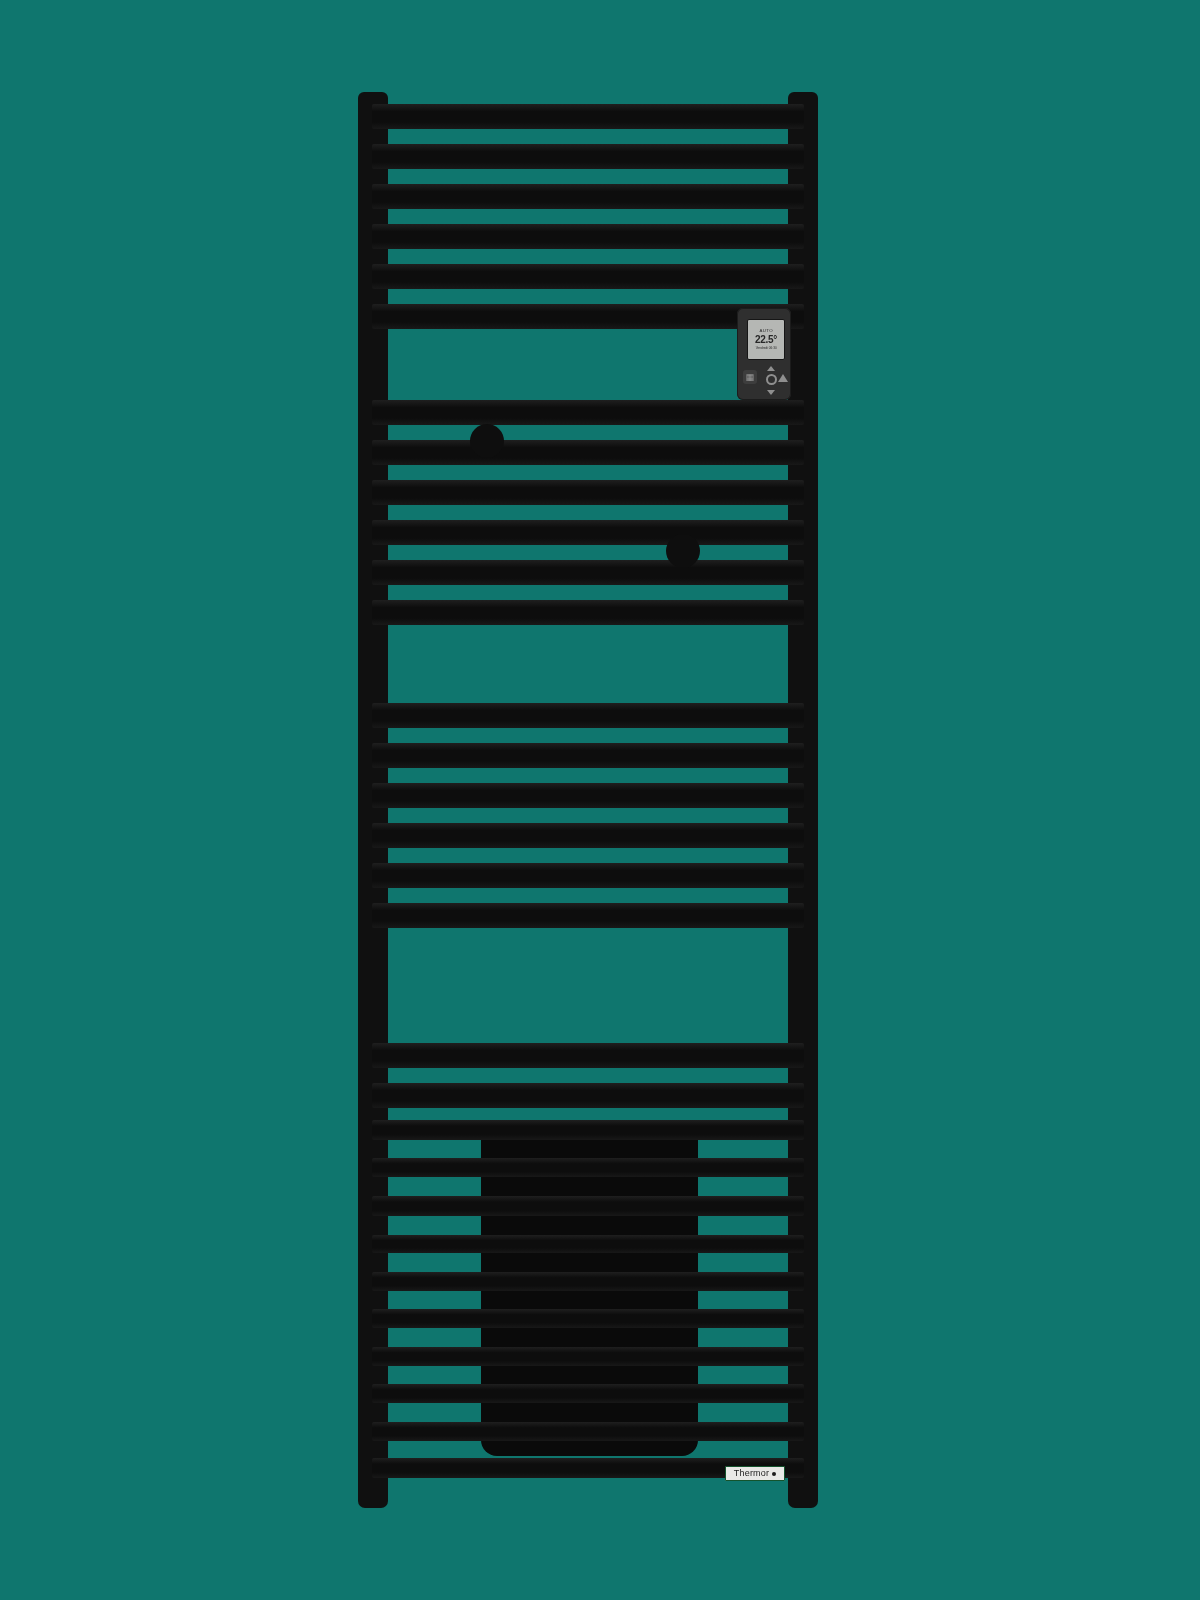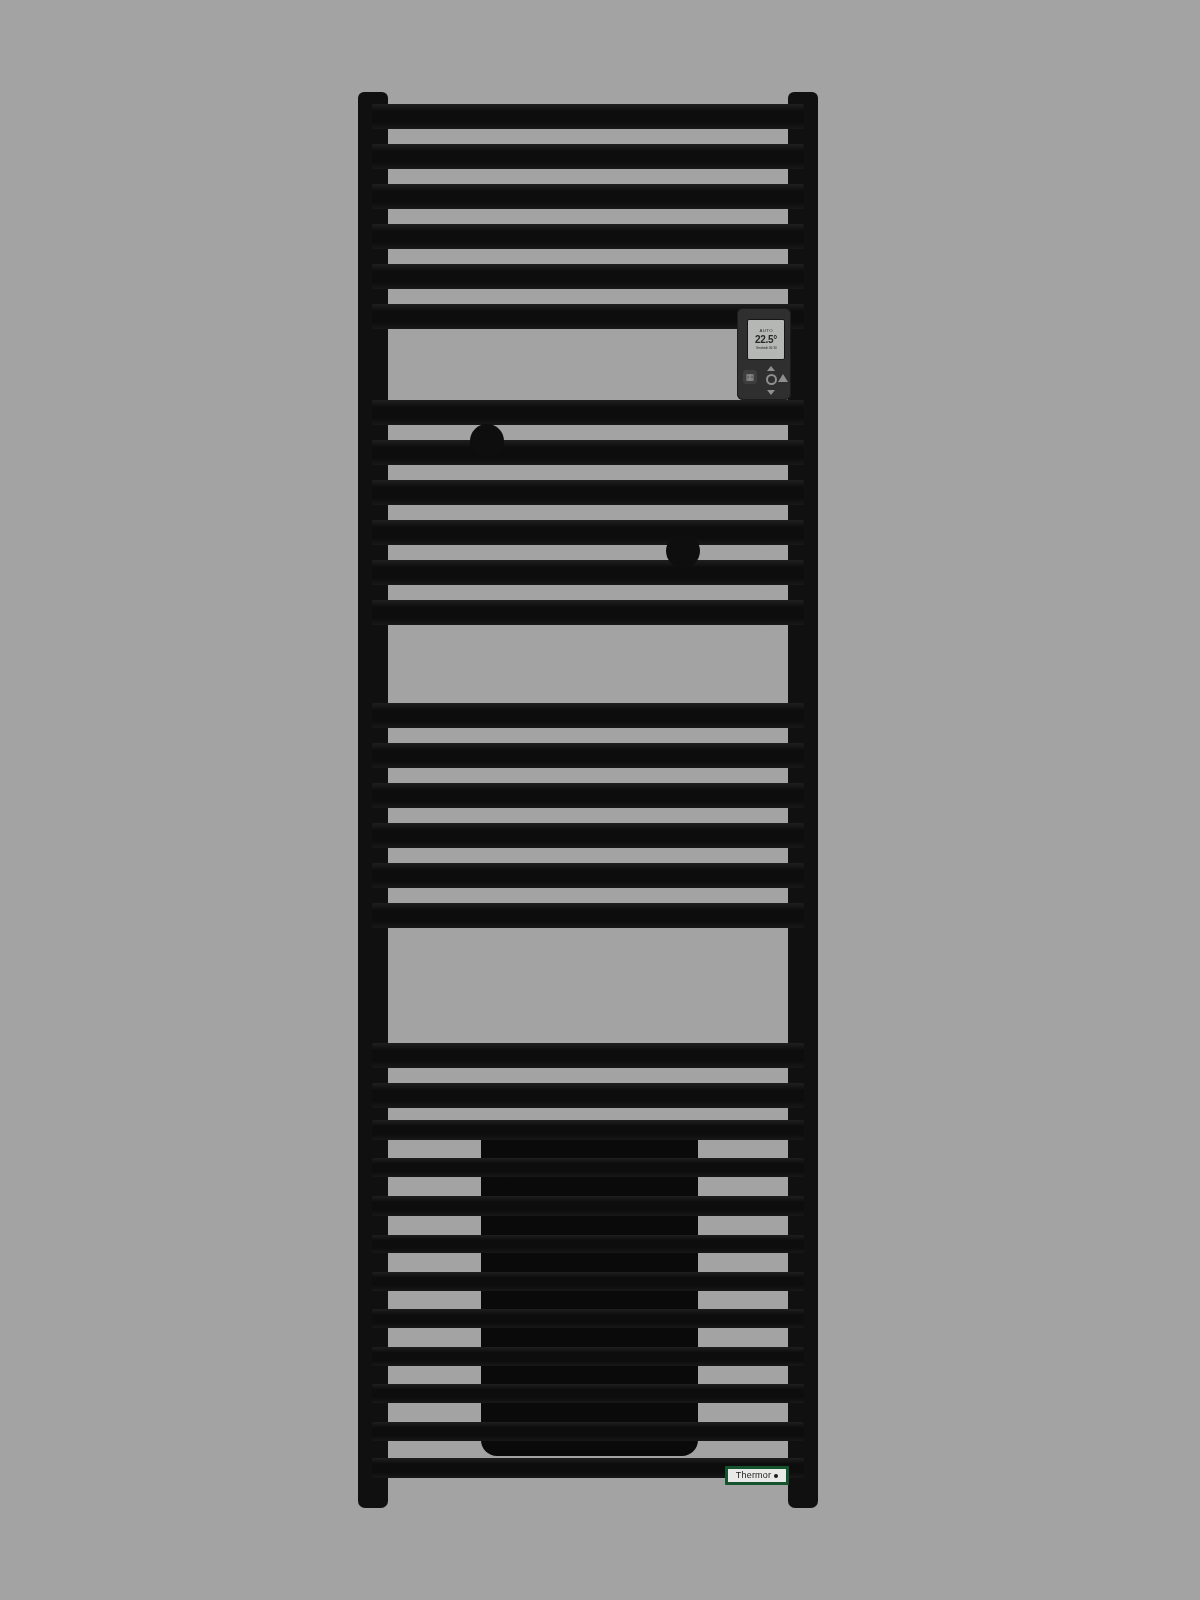--- a/index.html
+++ b/index.html
@@ -1,17 +1,17 @@
 <!DOCTYPE html>
 <html><head>
 <meta charset="utf-8">
 <style>
   html,body{margin:0;padding:0;background:#ffffff;}
   .stage{
-    position:relative;width:1200px;height:1600px;background:#a3a3a3;overflow:hidden;
+    position:relative;width:1200px;height:1600px;background:#0f766e;overflow:hidden;
     font-family:"Liberation Sans", sans-serif;
   }
   
   .post{position:absolute;top:92px;width:30px;height:1416px;background:#101010;}
   .post.left{left:358px;border-radius:6px 6px 7px 7px;}
   .post.right{left:788px;border-radius:6px 6px 7px 7px;}
   
   .heat-panel{
     position:absolute;left:481px;top:1128px;width:217px;height:328px;
     background:#0a0a0a;border-radius:4px 4px 16px 16px;
@@ -45,21 +45,21 @@
     color:#9c9c9c;font-size:9px;line-height:9px;
   }
   .tri{width:0;height:0;position:absolute;}
   .tri.up{left:30px;top:58px;border-left:4px solid transparent;border-right:4px solid transparent;border-bottom:5px solid #8f8f8f;}
   .tri.down{left:30px;top:82px;border-left:4px solid transparent;border-right:4px solid transparent;border-top:5px solid #8f8f8f;}
   .ok-ring{position:absolute;left:29px;top:66px;width:7px;height:7px;border:2px solid #8f8f8f;border-radius:50%;}
   .tri.boost{left:41px;top:66px;border-left:5px solid transparent;border-right:5px solid transparent;border-bottom:8px solid #8f8f8f;}
   
   .brand{
     position:absolute;left:725px;top:1466px;width:58px;height:13px;
-    background:#e9e9e7;border:3px solid #14532d;border-radius:1px;
+    background:#e9e9e7;border:1px solid #14532d;border-radius:1px;
     display:flex;align-items:center;justify-content:center;gap:3px;
     color:#1d1d1d;
   }
   .brand-text{font-size:9px;line-height:9px;font-weight:500;letter-spacing:.2px;}
   .brand-dot{width:4px;height:4px;border-radius:50%;background:#1d1d1d;}
 </style>
 </head>
 <body>
 
 <div class="stage">

